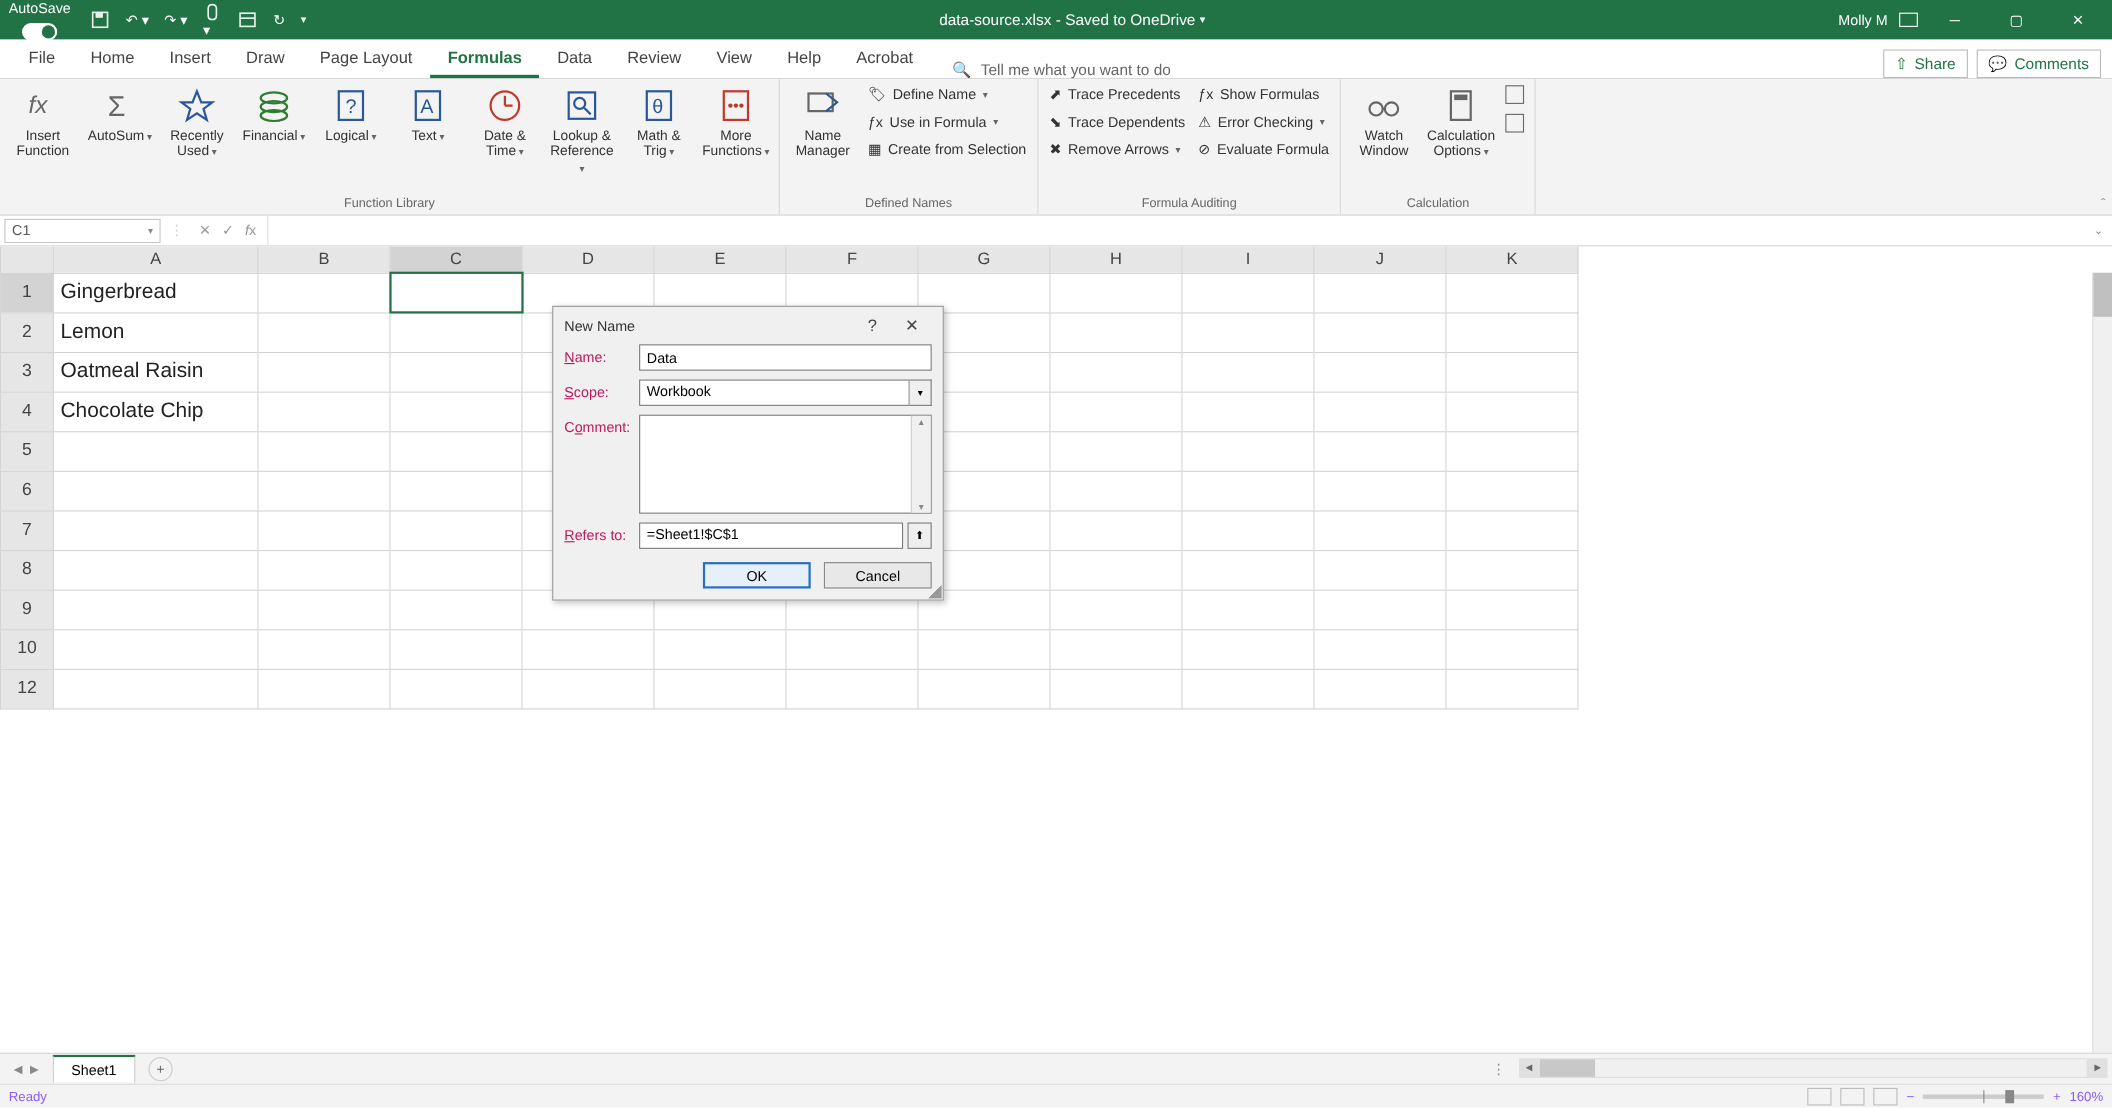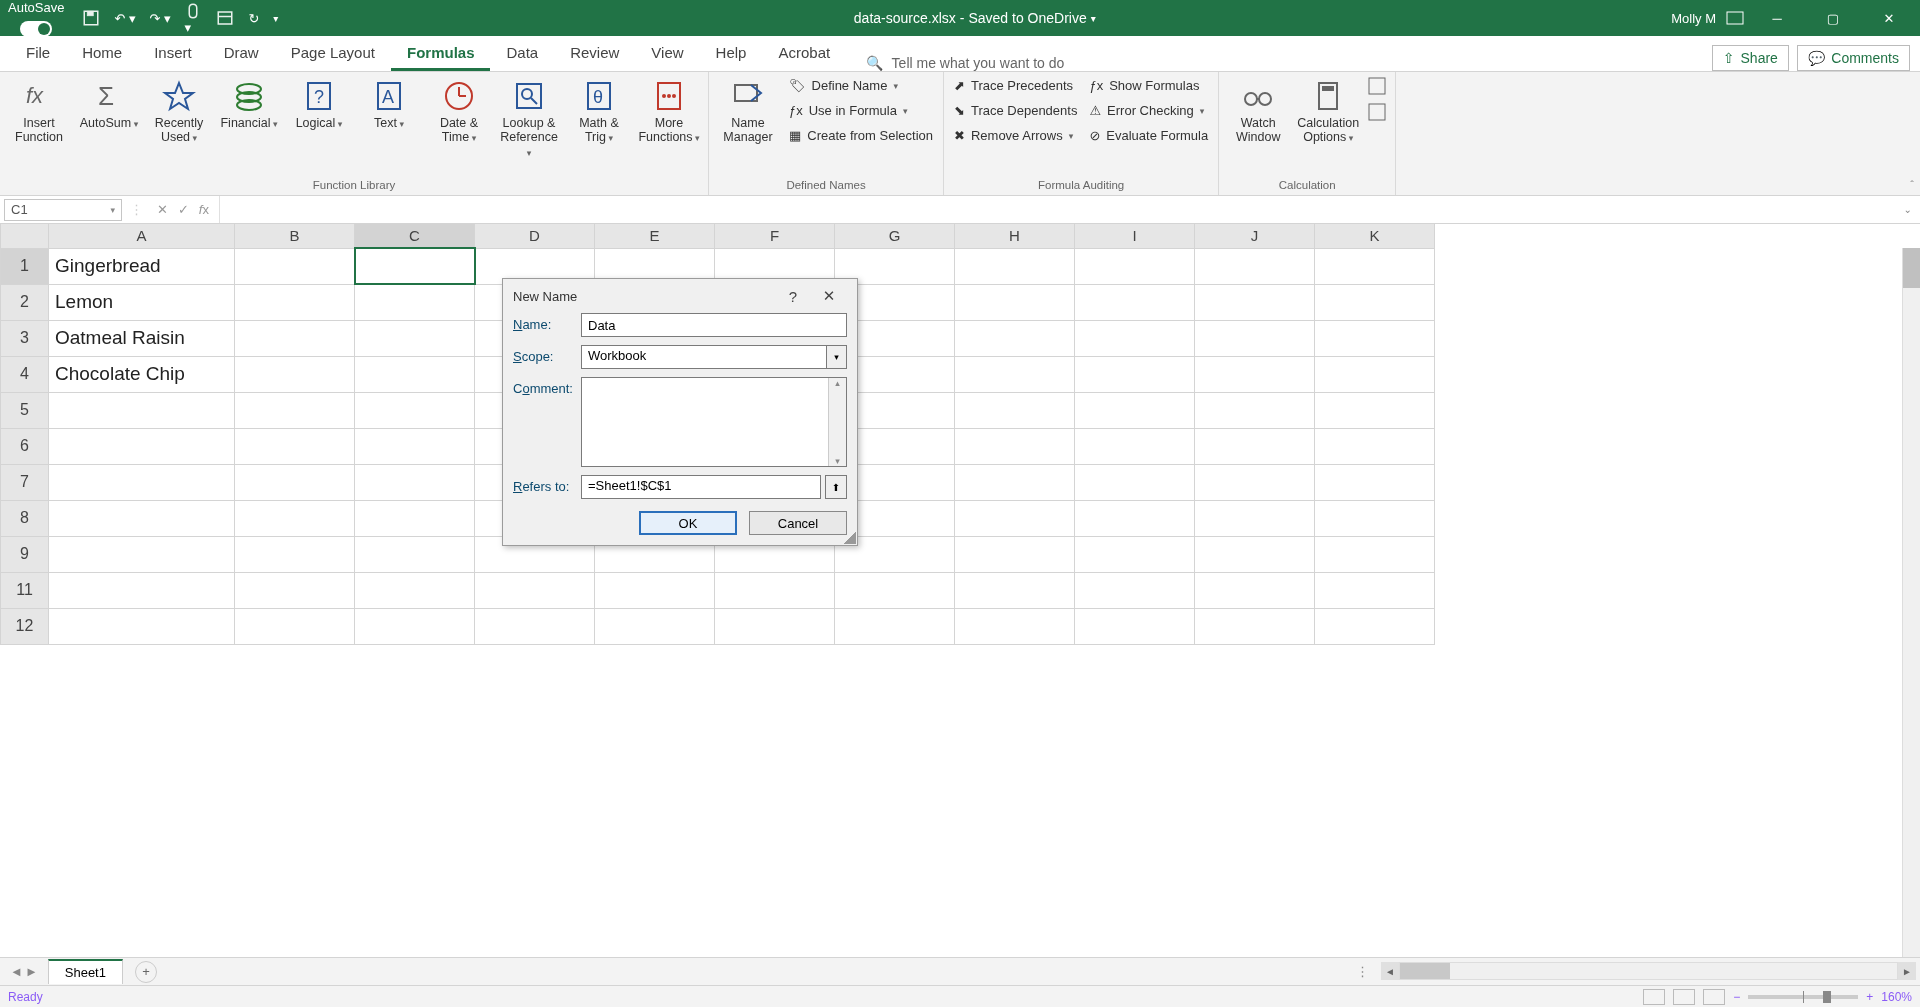--- a/index.html
+++ b/index.html
@@ -32,21 +32,21 @@
 .rbtn-big { width:62px; display:flex; flex-direction:column; align-items:center; gap:2px; padding:2px 0; cursor:pointer;}
 .rbtn-big .ico { width:36px; height:36px; display:flex; align-items:center; justify-content:center;}
 .rbtn-big .lbl { font-size:12.5px; text-align:center; line-height:1.15; color:#333;}
 .rbtn-small { display:flex; align-items:center; gap:6px; padding:2px 2px; cursor:pointer; font-size:13px; color:#333; white-space:nowrap;}
 .rbtn-col { display:flex; flex-direction:column; gap:6px; justify-content:center;}
 .drop::after { content:" ▾"; font-size:9px; color:#666;}
 .collapse-caret { position:absolute; right:6px; bottom:4px; font-size:11px; color:#888;}
 
 
 .fxbar { height: 28px; border-bottom: 1px solid #d4d4d4; display:flex; align-items:center; background:#fff;}
-.namebox { width:118px; height:22px; border:1px solid #c6c6c6; margin:0 4px; padding:0 6px; font-size:13px; display:flex; align-items:center; justify-content:space-between; color:#555;}
+.namebox { width:142px; height:22px; border:1px solid #c6c6c6; margin:0 4px; padding:0 6px; font-size:13px; display:flex; align-items:center; justify-content:space-between; color:#555;}
 .fx-controls { display:flex; align-items:center; gap:10px; padding:0 10px; color:#999; border-right:1px solid #e0e0e0; height:100%;}
 .fxinput { flex:1; }
 
 
 .grid-wrap { position:relative; height: calc(1007px - 36px - 36px - 124px - 28px - 28px - 22px); overflow:hidden;}
 .grid { border-collapse:collapse; table-layout:fixed; }
 .grid th, .grid td { border:1px solid #d4d4d4; background:#fff; }
 .grid thead th { background:#e6e6e6; height:24px; font-weight:normal; color:#444; font-size:15px; border-top:none;}
 .grid thead th.corner { background:#e6e6e6; width:48px;}
 .grid tbody th { background:#e6e6e6; width:48px; text-align:center; font-weight:normal; color:#444; font-size:16px;}
@@ -75,21 +75,21 @@
 .zoom-slider .tick{position:absolute; left:55px; top:-4px; width:1px; height:12px; background:#888;}
 .zoom-slider .knob{position:absolute; left:75px; top:-4px; width:8px; height:12px; background:#888;}
 
 
 .dialog { position:absolute; left:502px; top:278px; width:356px; background:#f0f0f0; border:1px solid #9b9b9b; box-shadow:2px 2px 6px rgba(0,0,0,.25);}
 .dlg-title { height:34px; display:flex; align-items:center; padding:0 10px; font-size:13px; color:#333;}
 .dlg-title .sp { flex:1;}
 .dlg-title .hbtn, .dlg-title .xbtn { width:36px; text-align:center; font-size:15px; color:#444; cursor:pointer;}
 .dlg-body { padding:0 10px 10px 10px;}
 .dlg-row { display:flex; align-items:flex-start; margin-bottom:8px;}
-.dlg-row label { width:68px; font-size:13px; color:#0c4a6e; padding-top:4px;}
+.dlg-row label { width:68px; font-size:13px; color:#be185d; padding-top:4px;}
 .dlg-row label u { text-decoration:underline;}
 .dlg-input { flex:1; border:1px solid #7a7a7a; background:#fff; height:24px; padding:2px 6px; font-size:13px;}
 .dlg-select { flex:1; display:flex;}
 .dlg-select .box{flex:1;border:1px solid #7a7a7a;background:#fff;height:24px;padding:2px 6px;font-size:13px;}
 .dlg-select .btn{width:20px;border:1px solid #7a7a7a;border-left:none;background:#efefef;display:flex;align-items:center;justify-content:center;font-size:9px;}
 .dlg-textarea { flex:1; border:1px solid #7a7a7a; background:#fff; height:90px; position:relative;}
 .dlg-textarea .sb { position:absolute; right:0; top:0; bottom:0; width:18px; background:#f0f0f0; border-left:1px solid #ccc;}
 .dlg-refers { flex:1; display:flex;}
 .dlg-refers .box{flex:1;border:1px solid #7a7a7a;background:#fff;height:24px;padding:2px 6px;font-size:13px;}
 .dlg-refers .btn{width:22px;border:1px solid #7a7a7a;background:#efefef;display:flex;align-items:center;justify-content:center;font-size:10px; margin-left:4px;}
@@ -555,21 +555,21 @@
           <td></td>
           <td></td>
           <td></td>
           <td></td>
           <td></td>
           <td></td>
           <td></td>
           <td></td>
         </tr>
         <tr>
-          <th>11</th>
+          <th>10</th>
           <td></td>
           <td></td>
           <td></td>
           <td></td>
           <td></td>
           <td></td>
           <td></td>
           <td></td>
           <td></td>
           <td></td>

